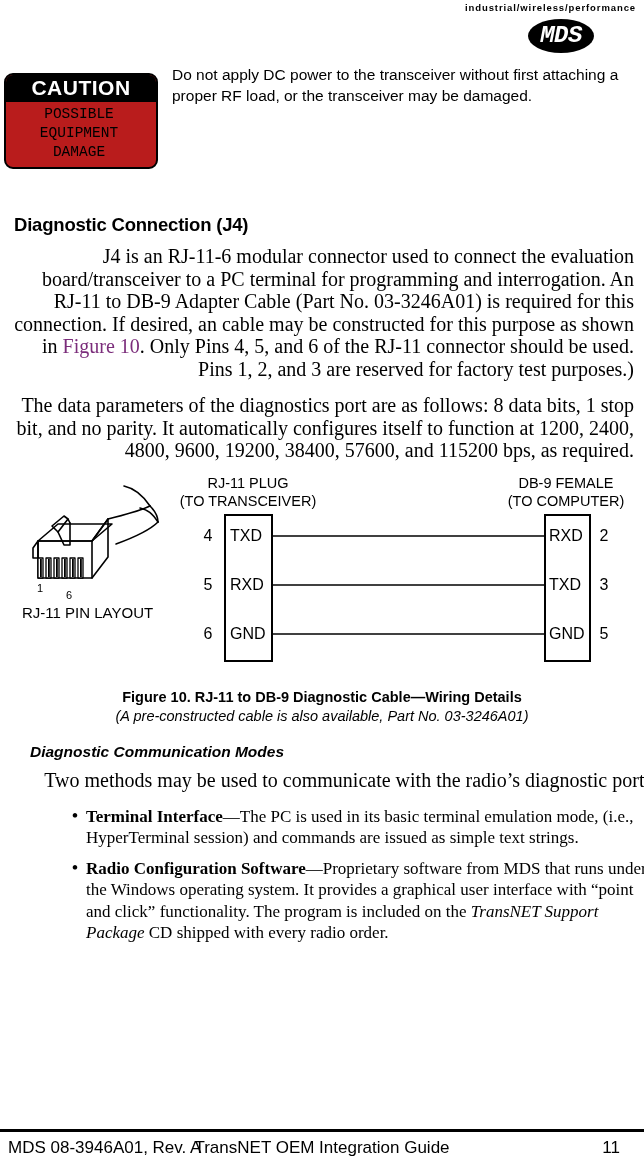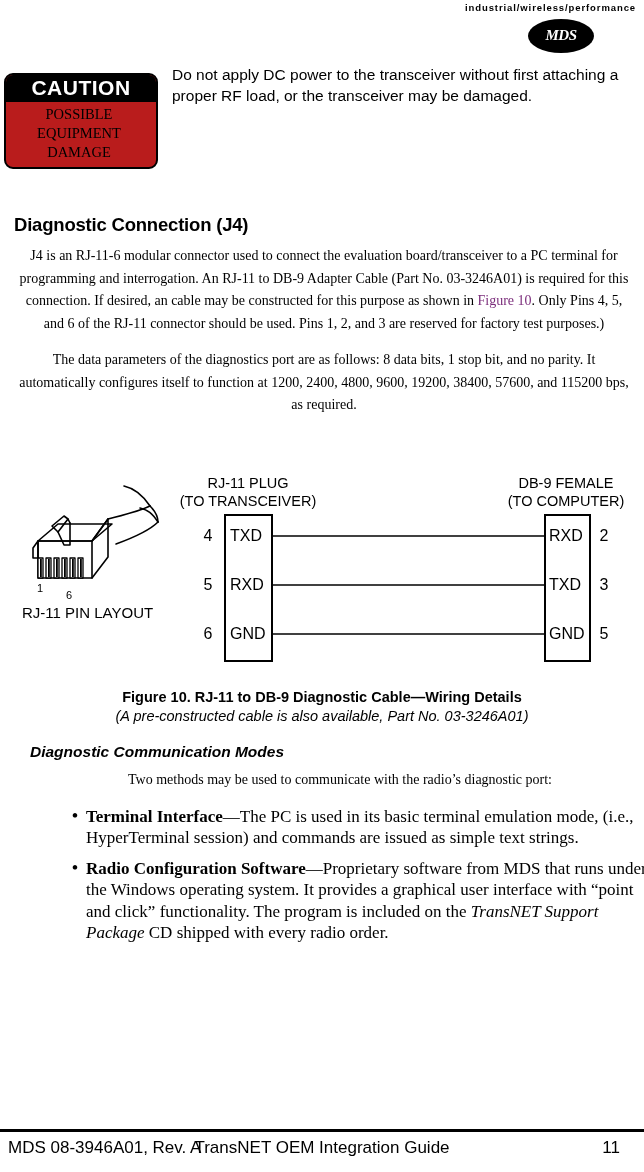--- a/index.html
+++ b/index.html
@@ -48,23 +48,23 @@
     border-radius: 50%;
     position: relative;
   }
   .mds-ellipse span {
     position: absolute;
     left: 0; right: 0;
     top: 50%;
     transform: translateY(-52%);
     text-align: center;
     color: #fff;
-    font-family: Liberation Serif, serif;
-    font-weight: bold;
-    font-size: 15px;
+    font-family: Liberation Mono, monospace;
+    font-weight: bold;
+    font-size: 24px;
     font-style: italic;
     letter-spacing: -0.5px;
   }
 
   
   .caution-box {
     position: absolute;
     left: 4px;
     top: 73px;
     width: 150px;
@@ -78,21 +78,21 @@
     color: #fff;
     font-family: "Liberation Sans", sans-serif;
     font-weight: bold;
     font-size: 21px;
     text-align: center;
     letter-spacing: 0.5px;
     padding: 1px 0 3px 0;
     line-height: 23px;
   }
   .caution-body {
-    font-family: Liberation Serif, serif;
+    font-family: Liberation Mono, monospace;
     font-size: 14.5px;
     text-align: center;
     line-height: 19px;
     padding: 3px 4px 5px 0;
   }
   .caution-text {
     position: absolute;
     left: 172px;
     top: 64px;
     width: 452px;
@@ -116,24 +116,24 @@
     letter-spacing: -0.2px;
   }
   h3.sub-head {
     font-family: "Liberation Sans", sans-serif;
     font-size: 15.5px;
     font-weight: bold;
     font-style: italic;
     margin: 0 0 8px 0;
   }
   p.body {
-    font-size: 14px;
+    font-size: 20px;
     line-height: 22.5px;
     margin: 0 0 14px 0;
-    text-align: center;
+    text-align: right;
   }
   .link { color: #7B2D7B; }
   .bold { font-weight: bold; }
   .ital { font-style: italic; }
 
   ul.bullets {
     margin: 0 0 14px 0;
     padding: 0 0 0 42px;
     list-style: none;
   }

